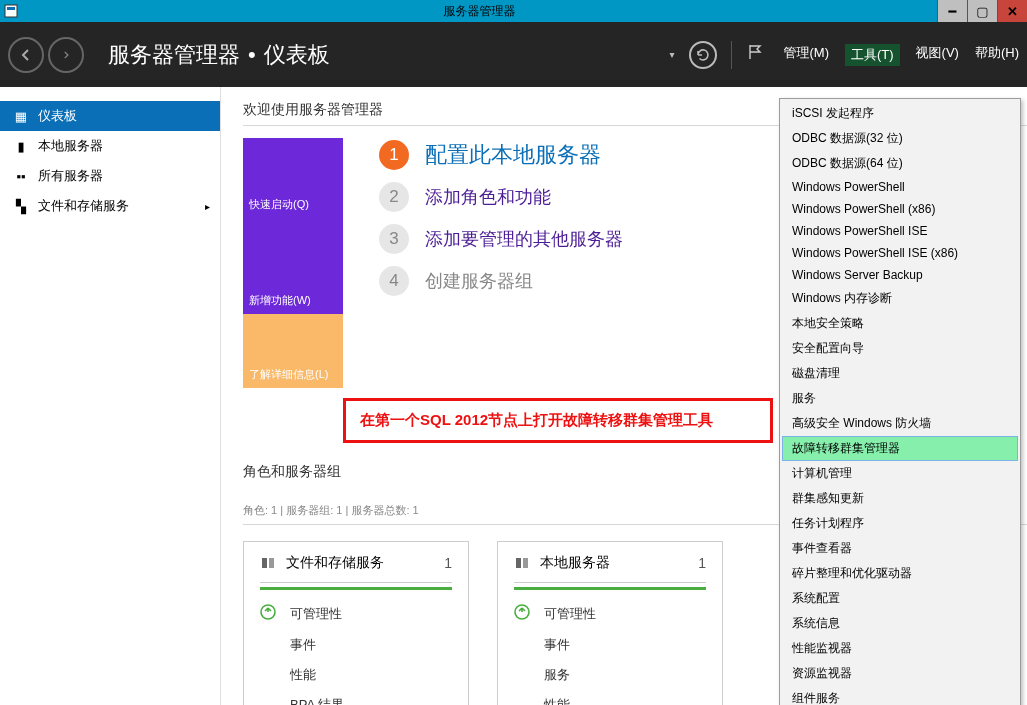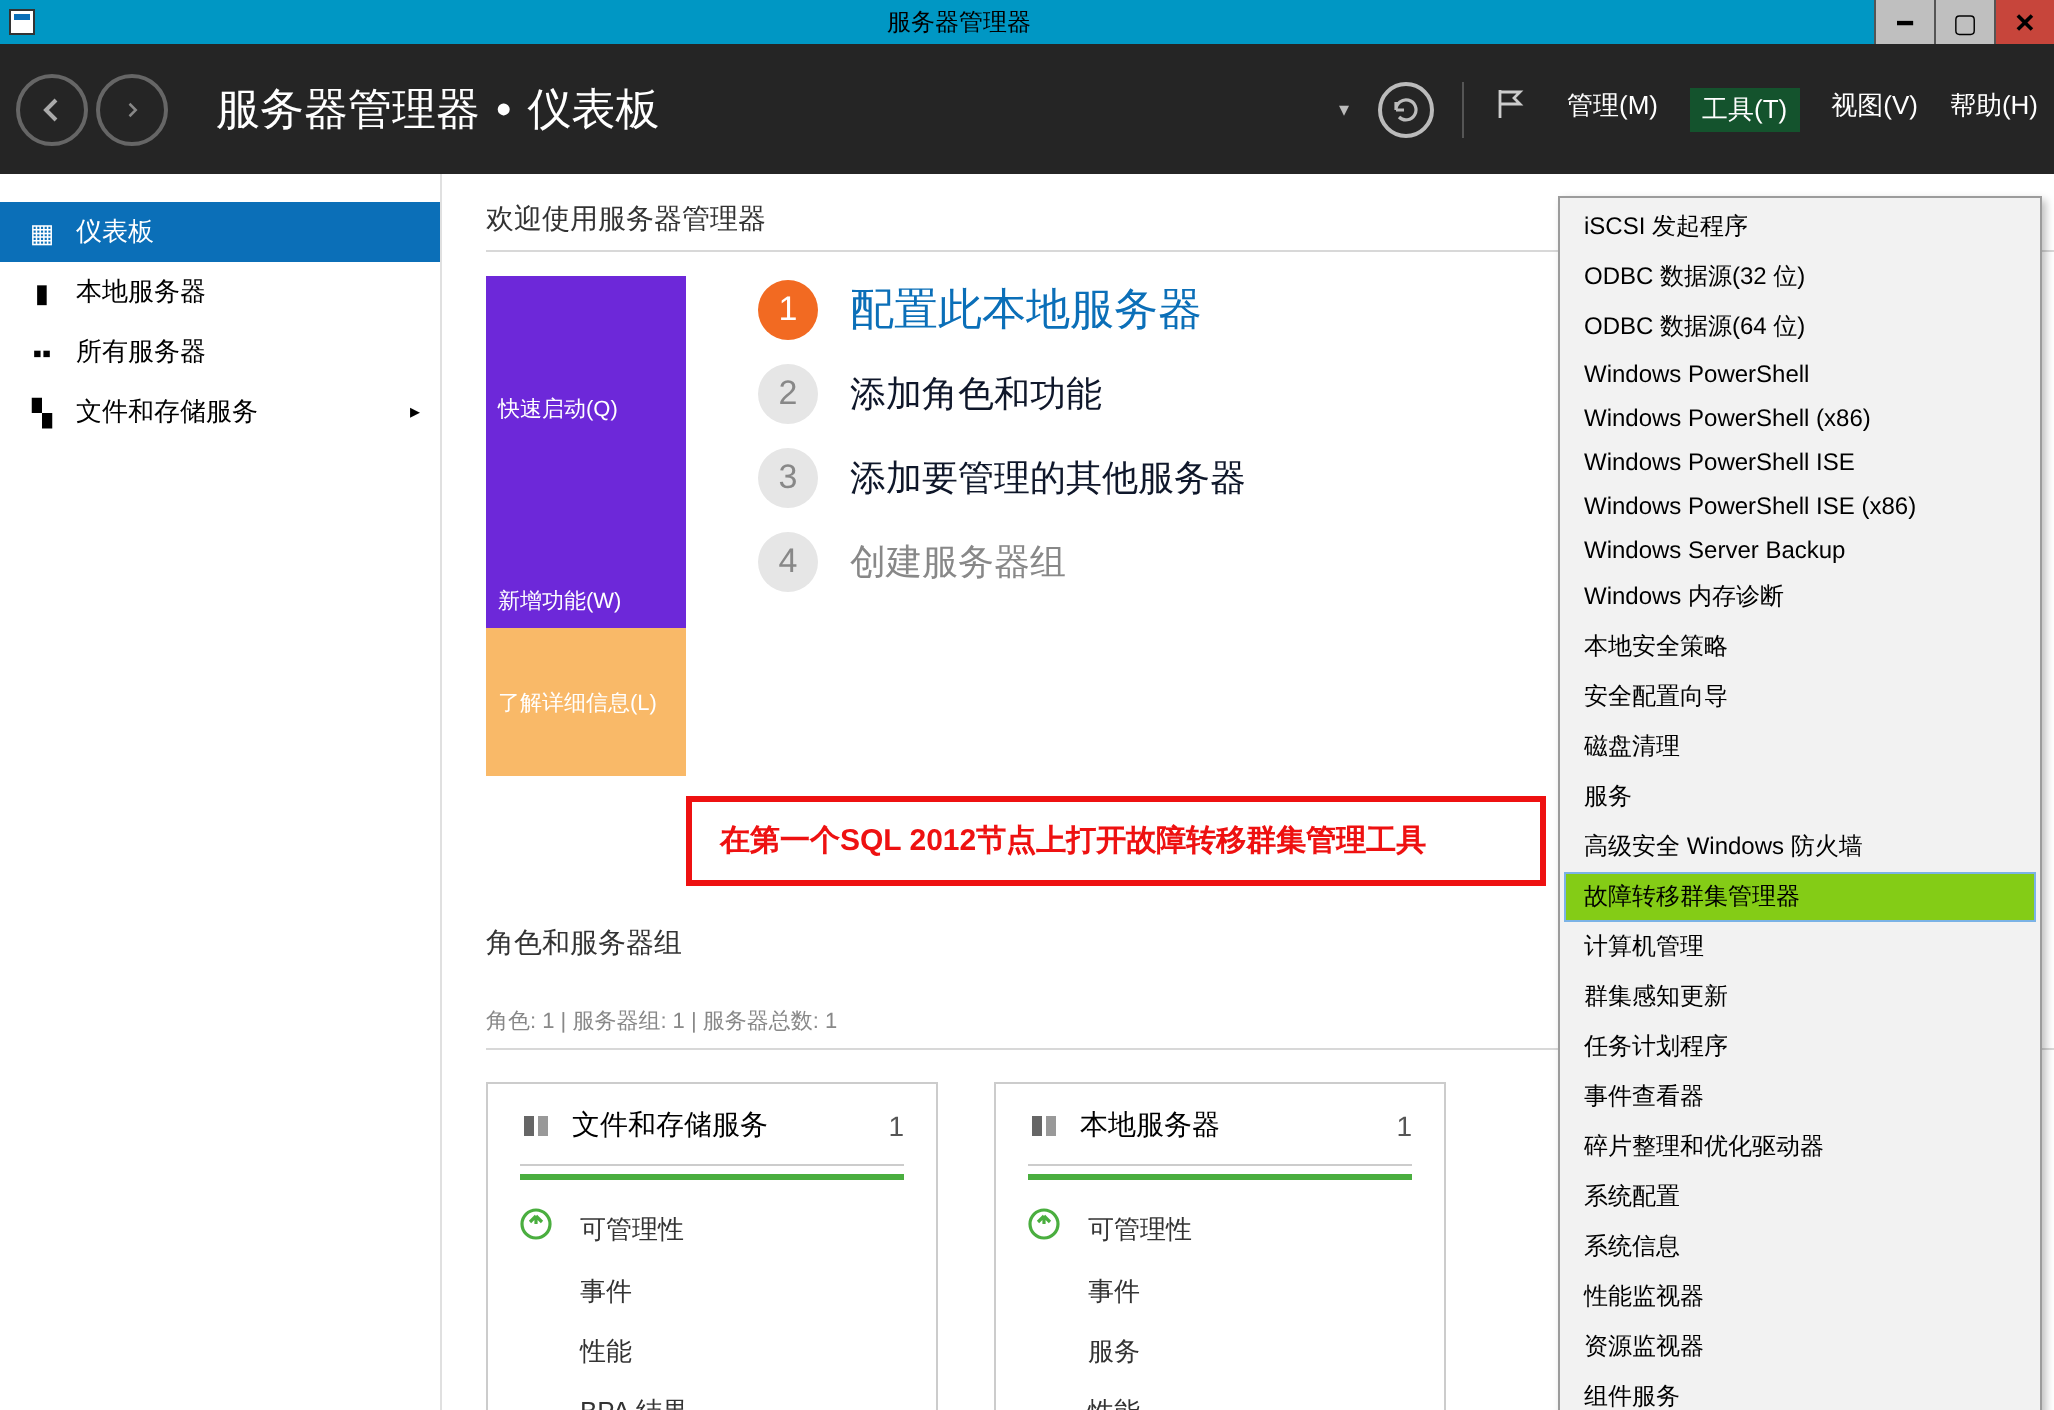--- a/index.html
+++ b/index.html
@@ -39,50 +39,50 @@
 .main { flex: 1; padding: 14px 0 0 22px; overflow: hidden; position: relative; }
 .welcome-title { font-size: 14px; color: #333; margin-bottom: 4px; }
 .divider { height: 1px; background: #d8d8d8; margin: 6px 0 12px 0; }
 
 
 .quick-row { display: flex; }
 .tile-col { width: 100px; display: flex; flex-direction: column; }
 .tile { color: #fff; font-size: 11px; display: flex; align-items: flex-end; padding: 6px; }
 .tile.t1 { background: #6d28d9; height: 80px; }
 .tile.t2 { background: #6d28d9; height: 96px; }
-.tile.t3 { background: #f9b968; height: 74px; align-items: center; }
+.tile.t3 { background: #f9b968; height: 74px; }
 .steps-col { flex: 1; padding: 2px 20px 0 36px; }
 .step { display: flex; align-items: center; gap: 16px; margin-bottom: 12px; }
 .step-num { width: 30px; height: 30px; border-radius: 50%; display: flex; align-items: center; justify-content: center; font-size: 17px; }
 .step-num.primary { background: #f26a22; color: #fff; }
 .step-num.grey { background: #e6e6e6; color: #888; }
 .step-text { font-size: 18px; }
 .step-text.primary { color: #0b6fb8; font-size: 22px; }
-.step-text.link { color: #0f172a; }
+.step-text.link { color: #4c1d95; }
 .step-text.muted { color: #888; }
 
 .red-box { border: 3px solid #e11; padding: 10px 14px; margin: 10px 0 10px 100px; font-size: 15px; font-weight: bold; color: #e11; width: 430px; }
 
 .section-title { font-size: 14px; color: #333; margin-top: 20px; }
 .section-sub { font-size: 11px; color: #888; margin-top: 22px; }
 
 .cards { display: flex; gap: 28px; margin-top: 16px; }
 .card { width: 226px; border: 1px solid #ccc; padding: 12px 16px; }
 .card-head { display: flex; align-items: center; gap: 10px; font-size: 14px; border-bottom: 1px solid #ccc; padding-bottom: 10px; margin-bottom: 4px; }
 .card-head .cicon { width: 16px; height: 16px; display: flex; align-items: center; justify-content: center; color: #555; }
 .card-head .count { margin-left: auto; color: #555; }
 .card-bar { height: 3px; background: #4aae3f; margin-bottom: 8px; }
 .card-row { display: flex; align-items: center; gap: 12px; font-size: 13px; color: #333; padding: 6px 0; }
 .card-row .ricon { color: #4aae3f; font-size: 16px; width: 18px; }
 .card-row .ricon.empty { visibility: hidden; }
 
 
 .tools-menu { position: absolute; right: 6px; top: 98px; width: 242px; background: #f2f2f2; border: 1px solid #9c9c9c; box-shadow: 2px 2px 4px rgba(0,0,0,0.25); z-index: 100; padding: 2px; }
 .tools-item { font-size: 12px; padding: 4px 10px; color: #000; white-space: nowrap; }
-.tools-item.highlight { background: #84cc16; border: 1px solid #7bb3e6; padding: 3px 9px; }
+.tools-item.highlight { background: #86efac; border: 1px solid #7bb3e6; padding: 3px 9px; }
 
 
 .watermark { position: absolute; right: 14px; bottom: 8px; color: #bcbcbc; font-size: 12px; text-align: left; display: flex; align-items: center; gap: 10px; }
 .watermark .key { font-size: 34px; color: #d8d8d8; }
 .watermark .wt1 { font-size: 18px; color: #bcbcbc; }
 </style>
 </head>
 <body>
 
 <div class="title-bar">

